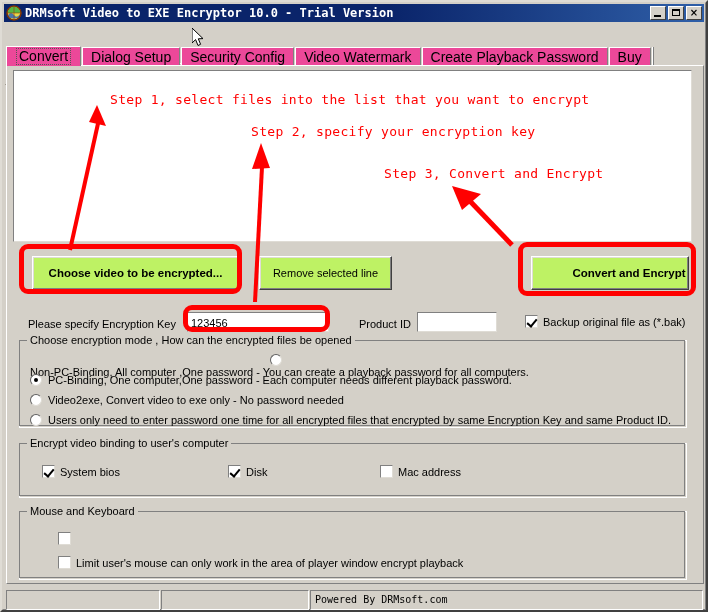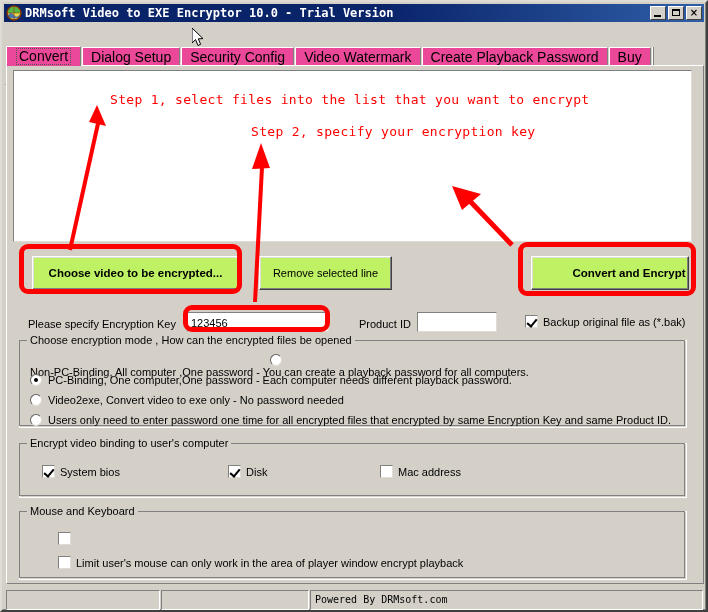--- a/index.html
+++ b/index.html
@@ -532,20 +532,21 @@
 
   <div class="statusbar">
     <div class="sb-panel" style="width:154px;"></div>
     <div class="sb-panel" style="width:148px;"></div>
     <div class="sb-panel" style="flex:1 1 auto;">Powered By DRMsoft.com</div>
   </div>
 
   <div class="overlay">
     <div class="steptext" style="left:108px; top:90px;">Step 1, select files into the list that you want to encrypt</div>
     <div class="steptext" style="left:205px; top:122px;margin-left:44px;">Step 2, specify your encryption key</div>
+    <div class="steptext" style="left:382px; top:164px;">Step 3, Convert and Encrypt</div>
 
     <svg width="708" height="612" style="position:absolute;left:0;top:0;">
 
       <g>
         <line x1="68" y1="248" x2="97" y2="117" stroke="#ff0000" stroke-width="4"></line>
         <polygon points="95,103 104,124 87,120" fill="#ff0000"></polygon>
       </g>
 
       <g>
         <line x1="253" y1="300" x2="260" y2="165" stroke="#ff0000" stroke-width="4"></line>

